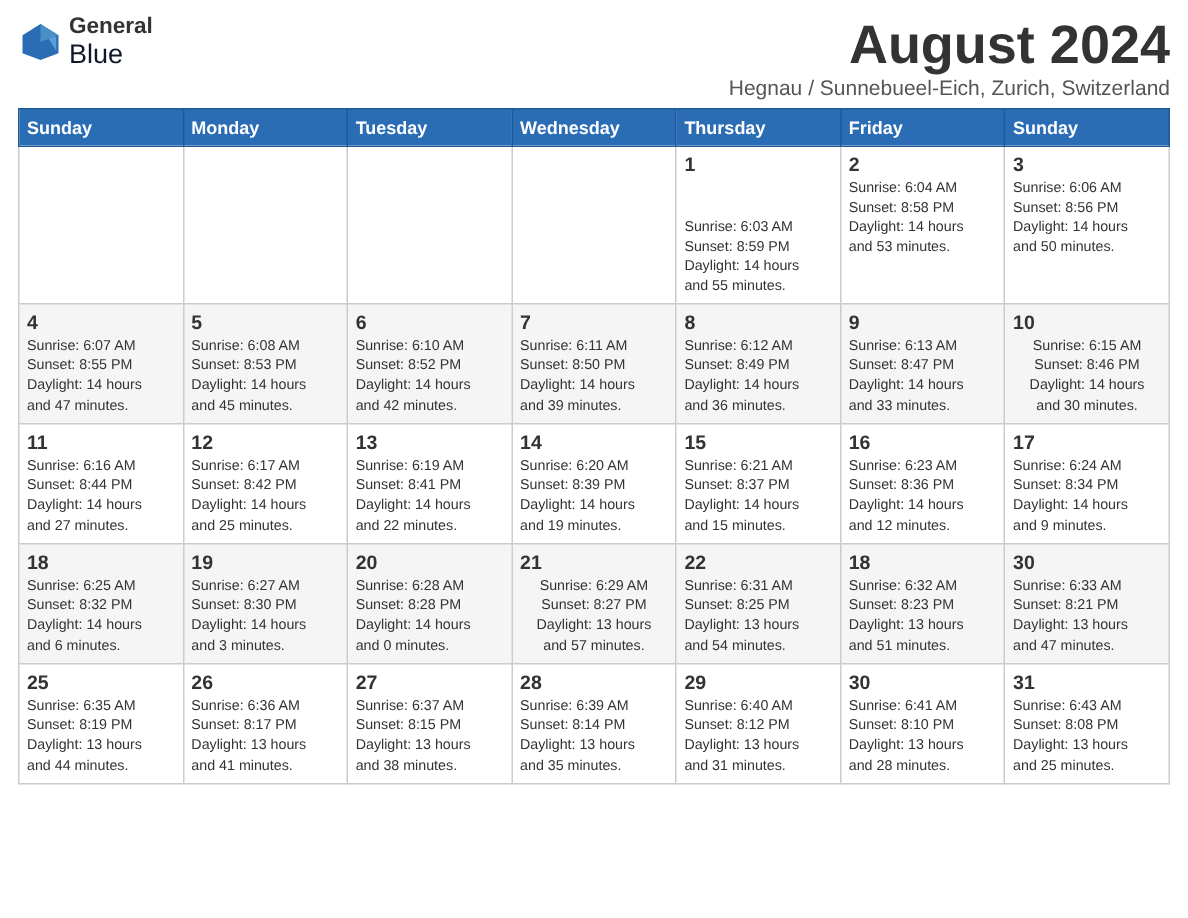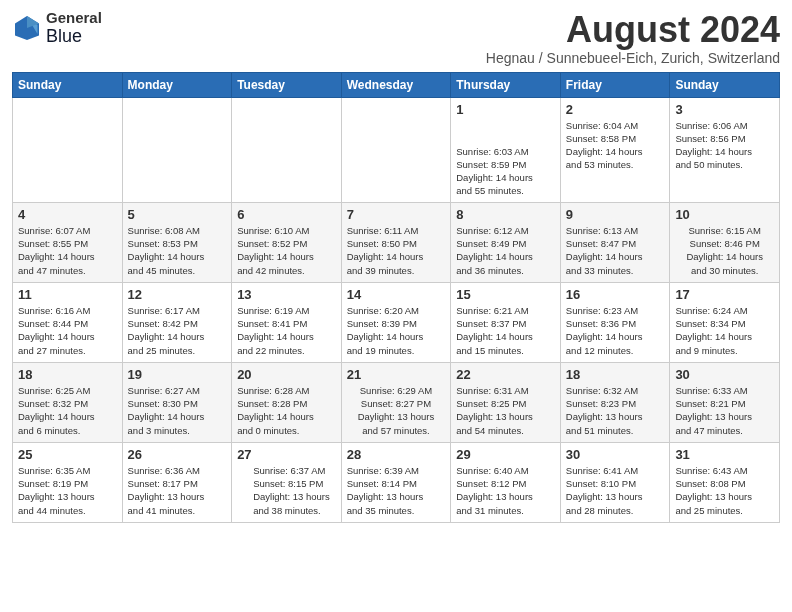--- a/index.html
+++ b/index.html
@@ -325,21 +325,21 @@
           </td>
           <td>
             <span class="day-number">26</span>
             <div class="day-info" style="white-space: pre-line;">Sunrise: 6:36 AM
 Sunset: 8:17 PM
 Daylight: 13 hours
 and 41 minutes.</div>
           </td>
           <td>
             <span class="day-number">27</span>
-            <div class="day-info" style="white-space: pre-line; margin-left: 16px;">Sunrise: 6:37 AM
+            <div class="day-info" style="white-space: pre-line;">Sunrise: 6:37 AM
 Sunset: 8:15 PM
 Daylight: 13 hours
 and 38 minutes.</div>
           </td>
           <td>
             <span class="day-number">28</span>
             <div class="day-info" style="white-space: pre-line;">Sunrise: 6:39 AM
 Sunset: 8:14 PM
 Daylight: 13 hours
 and 35 minutes.</div>

